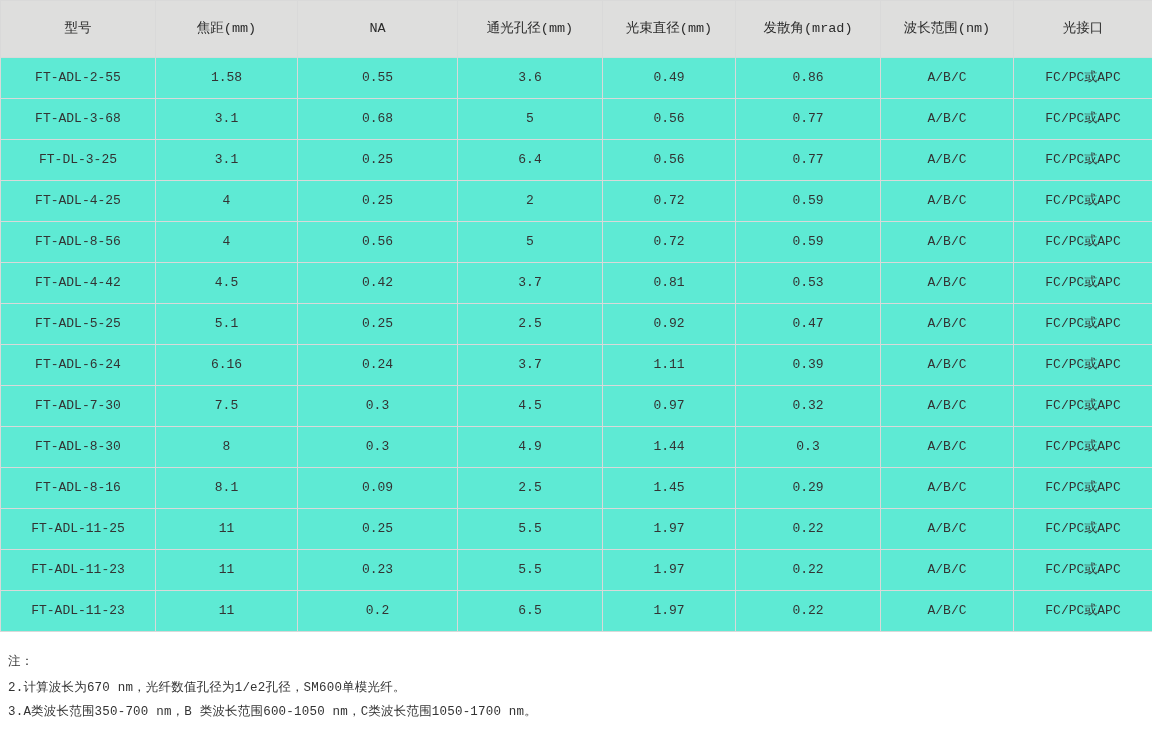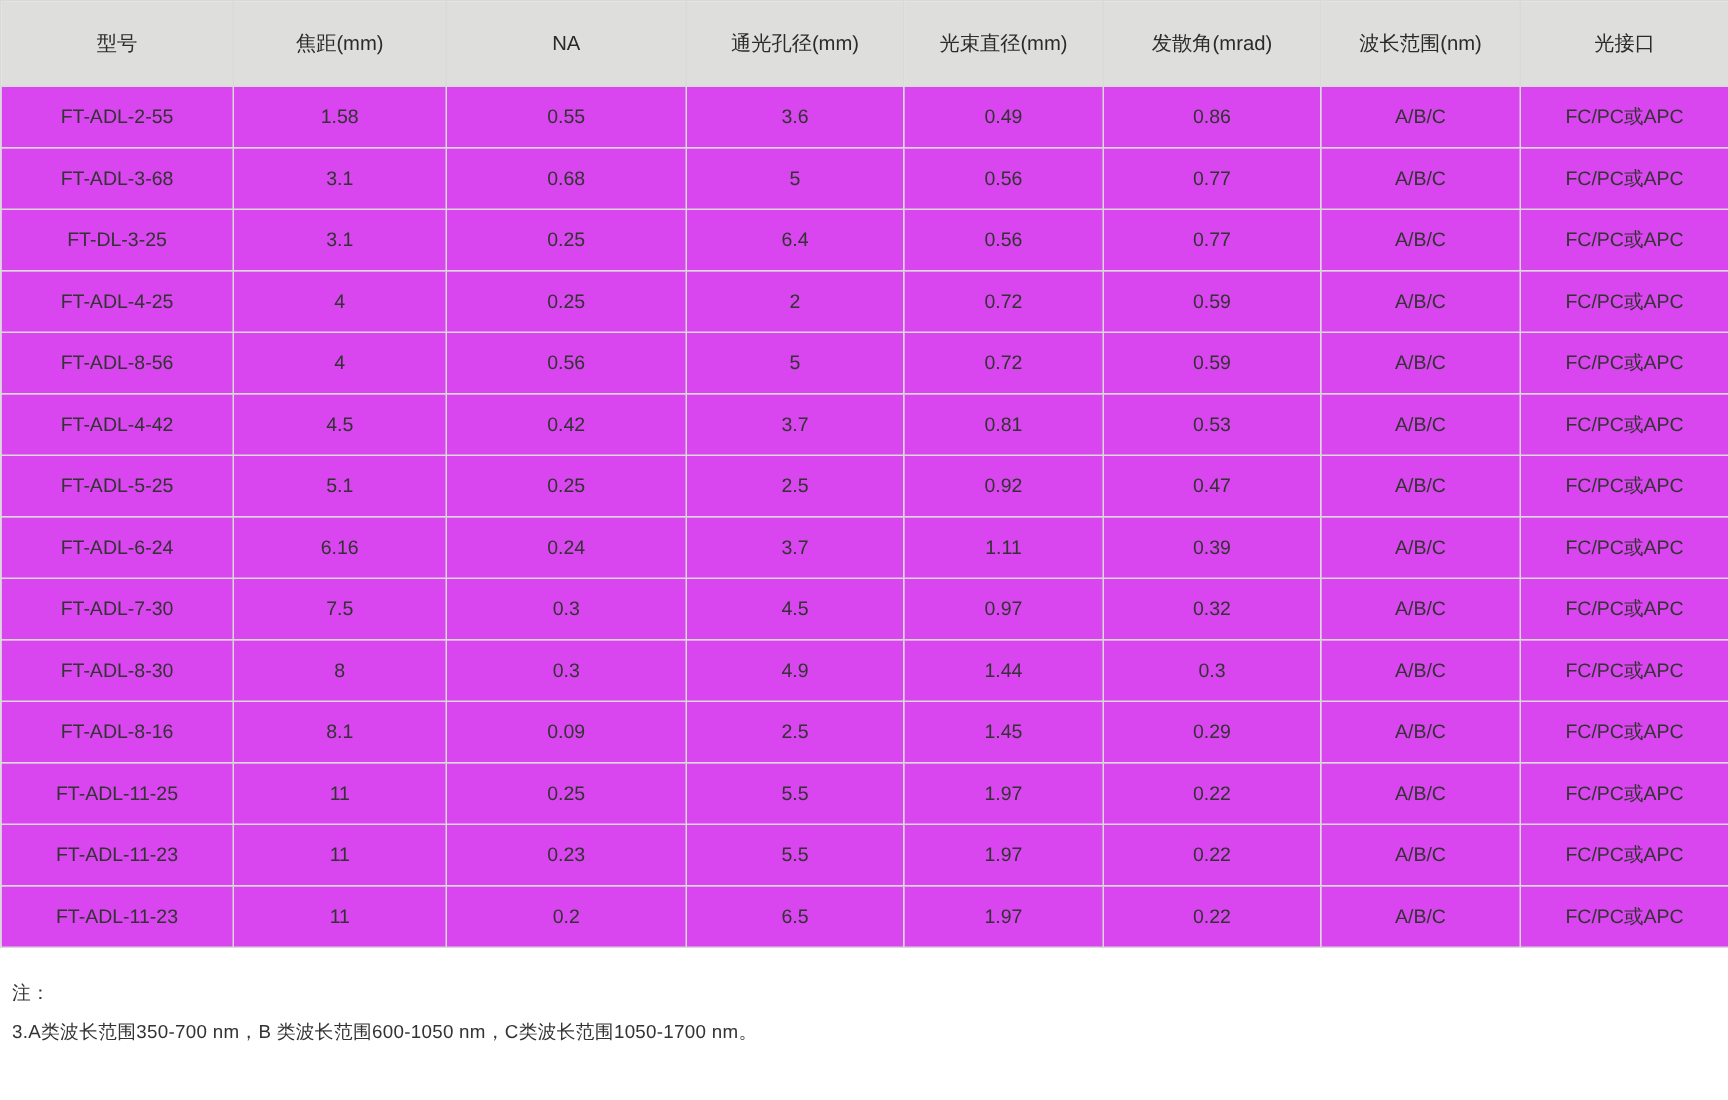--- a/index.html
+++ b/index.html
@@ -12,20 +12,21 @@
     height: 733px;
     font-family: "Liberation Sans", sans-serif;
     color: #333333;
     overflow: hidden;
   }
   .page {
     position: relative;
     width: 1152px;
     height: 523px;
     box-sizing: border-box;
+    font-family: Liberation Mono, monospace;
   }
   table.spec-table {
     border-collapse: collapse;
     width: 1152px;
     table-layout: fixed;
   }
   table.spec-table th,
   table.spec-table td {
     border: 1px solid #d9d9d9;
     text-align: center;
@@ -37,21 +38,21 @@
     height: 40px;
     line-height: 1.3;
   }
   table.spec-table thead th {
     background: #dededd;
     height: 56px;
     font-size: 13.5px;
     color: #2b2b2b;
   }
   table.spec-table tbody tr {
-    background: #d946ef;
+    background: #5eead4;
   }
   
   col.c0 { width: 155px; }
   col.c1 { width: 142px; }
   col.c2 { width: 160px; }
   col.c3 { width: 145px; }
   col.c4 { width: 133px; }
   col.c5 { width: 145px; }
   col.c6 { width: 133px; }
   col.c7 { width: 139px; }
@@ -238,16 +239,17 @@
         <td>1.97</td>
         <td>0.22</td>
         <td>A/B/C</td>
         <td>FC/PC或APC</td>
       </tr>
     </tbody>
   </table>
 
   <div class="notes">
     <div class="note-line note-title">注：</div>
+    <div class="note-line">2.计算波长为670 nm，光纤数值孔径为1/e2孔径，SM600单模光纤。</div>
     <div class="note-line">3.A类波长范围350-700 nm，B 类波长范围600-1050 nm，C类波长范围1050-1700 nm。</div>
   </div>
 
 </div>
 
 </body></html>

